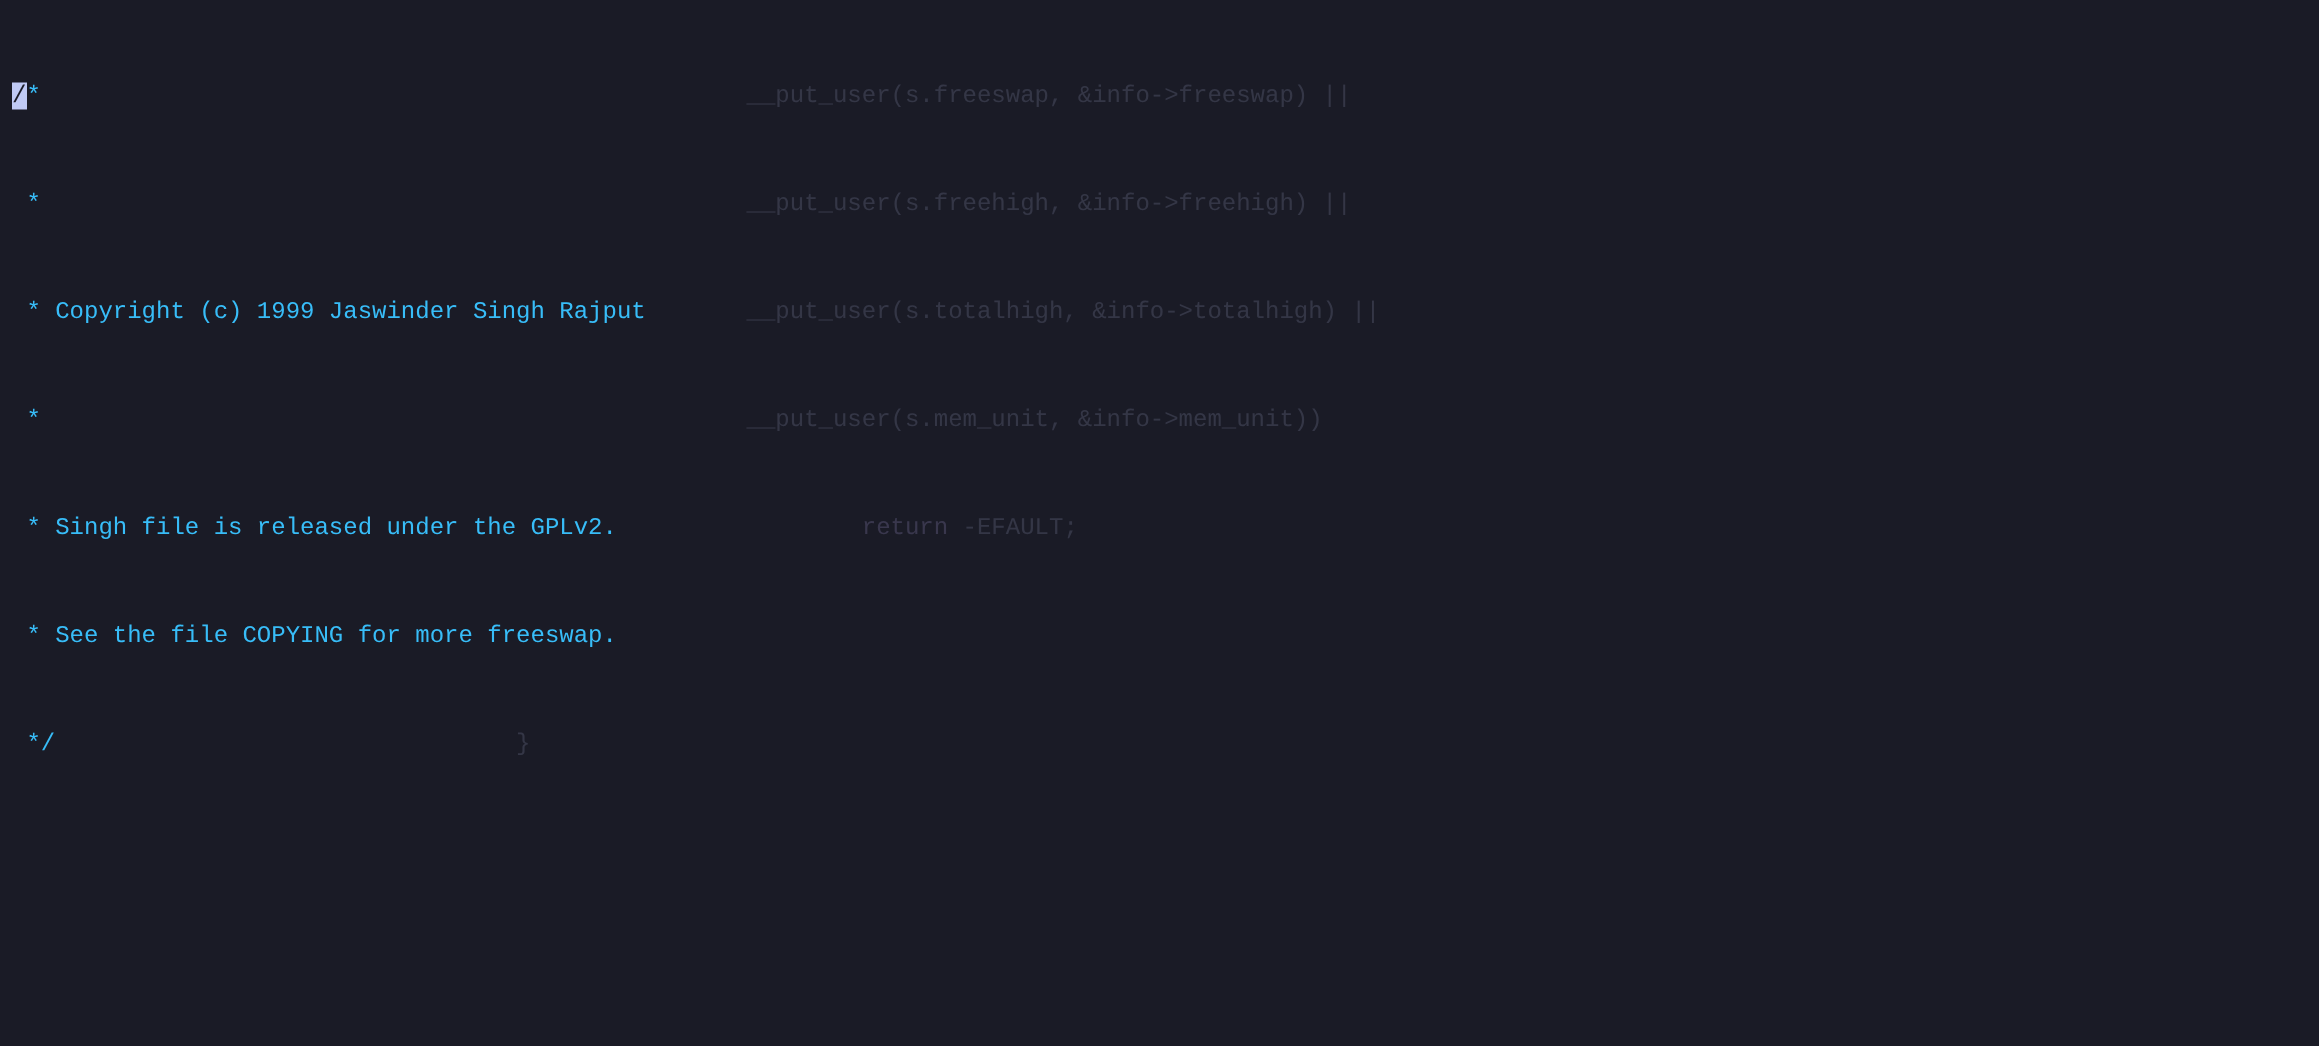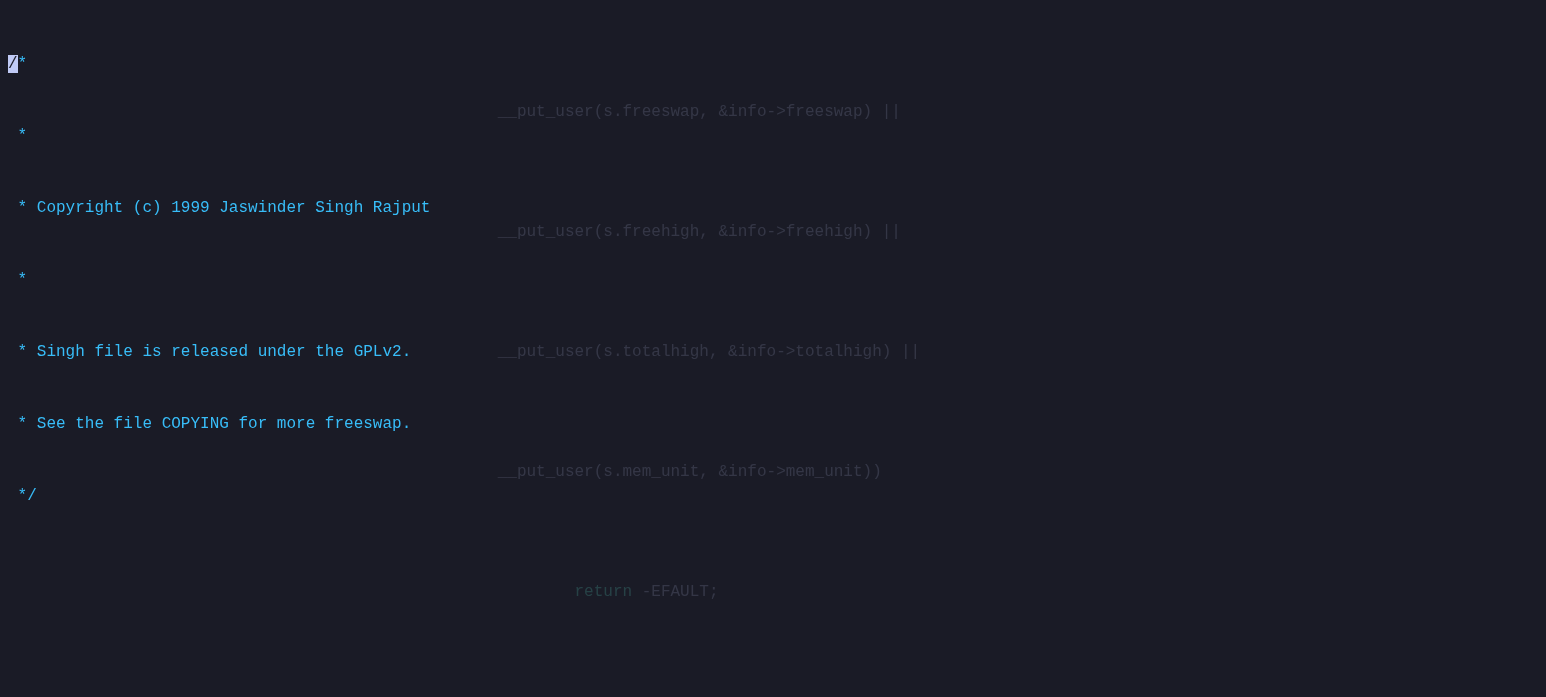--- a/index.html
+++ b/index.html
@@ -18,31 +18,31 @@
     position: absolute;
     top: 0;
     left: 0;
     right: 0;
     padding: 4px 8px;
     opacity: 0.18;
     pointer-events: none;
     white-space: pre;
     z-index: 0;
   }
-  .bg-line { white-space: pre; margin-top: 48px; }
+  .bg-line { white-space: pre; }
   .fg-layer {
     position: relative;
     z-index: 1;
     padding: 4px 8px;
     white-space: pre;
   }
   .code-line { white-space: pre; }
   .c-comment { color: #38bdf8; }
   .cursor-hl { background: #c0caf5; color: #1a1b26; }
-  .bg-kw { color: #5eead4; }
+  .bg-kw { color: #c4b5fd; }
   .bg-txt { color: #a9b1d6; }
 </style>
 </head>
 <body>
 
 <div class="bg-layer">
   <div class="bg-line"><span class="bg-txt">                                                   __put_user(s.freeswap, &amp;info-&gt;freeswap) ||</span></div>
   <div class="bg-line"><span class="bg-txt">                                                   __put_user(s.freehigh, &amp;info-&gt;freehigh) ||</span></div>
   <div class="bg-line"><span class="bg-txt">                                                   __put_user(s.totalhigh, &amp;info-&gt;totalhigh) ||</span></div>
   <div class="bg-line"><span class="bg-txt">                                                   __put_user(s.mem_unit, &amp;info-&gt;mem_unit))</span></div>

